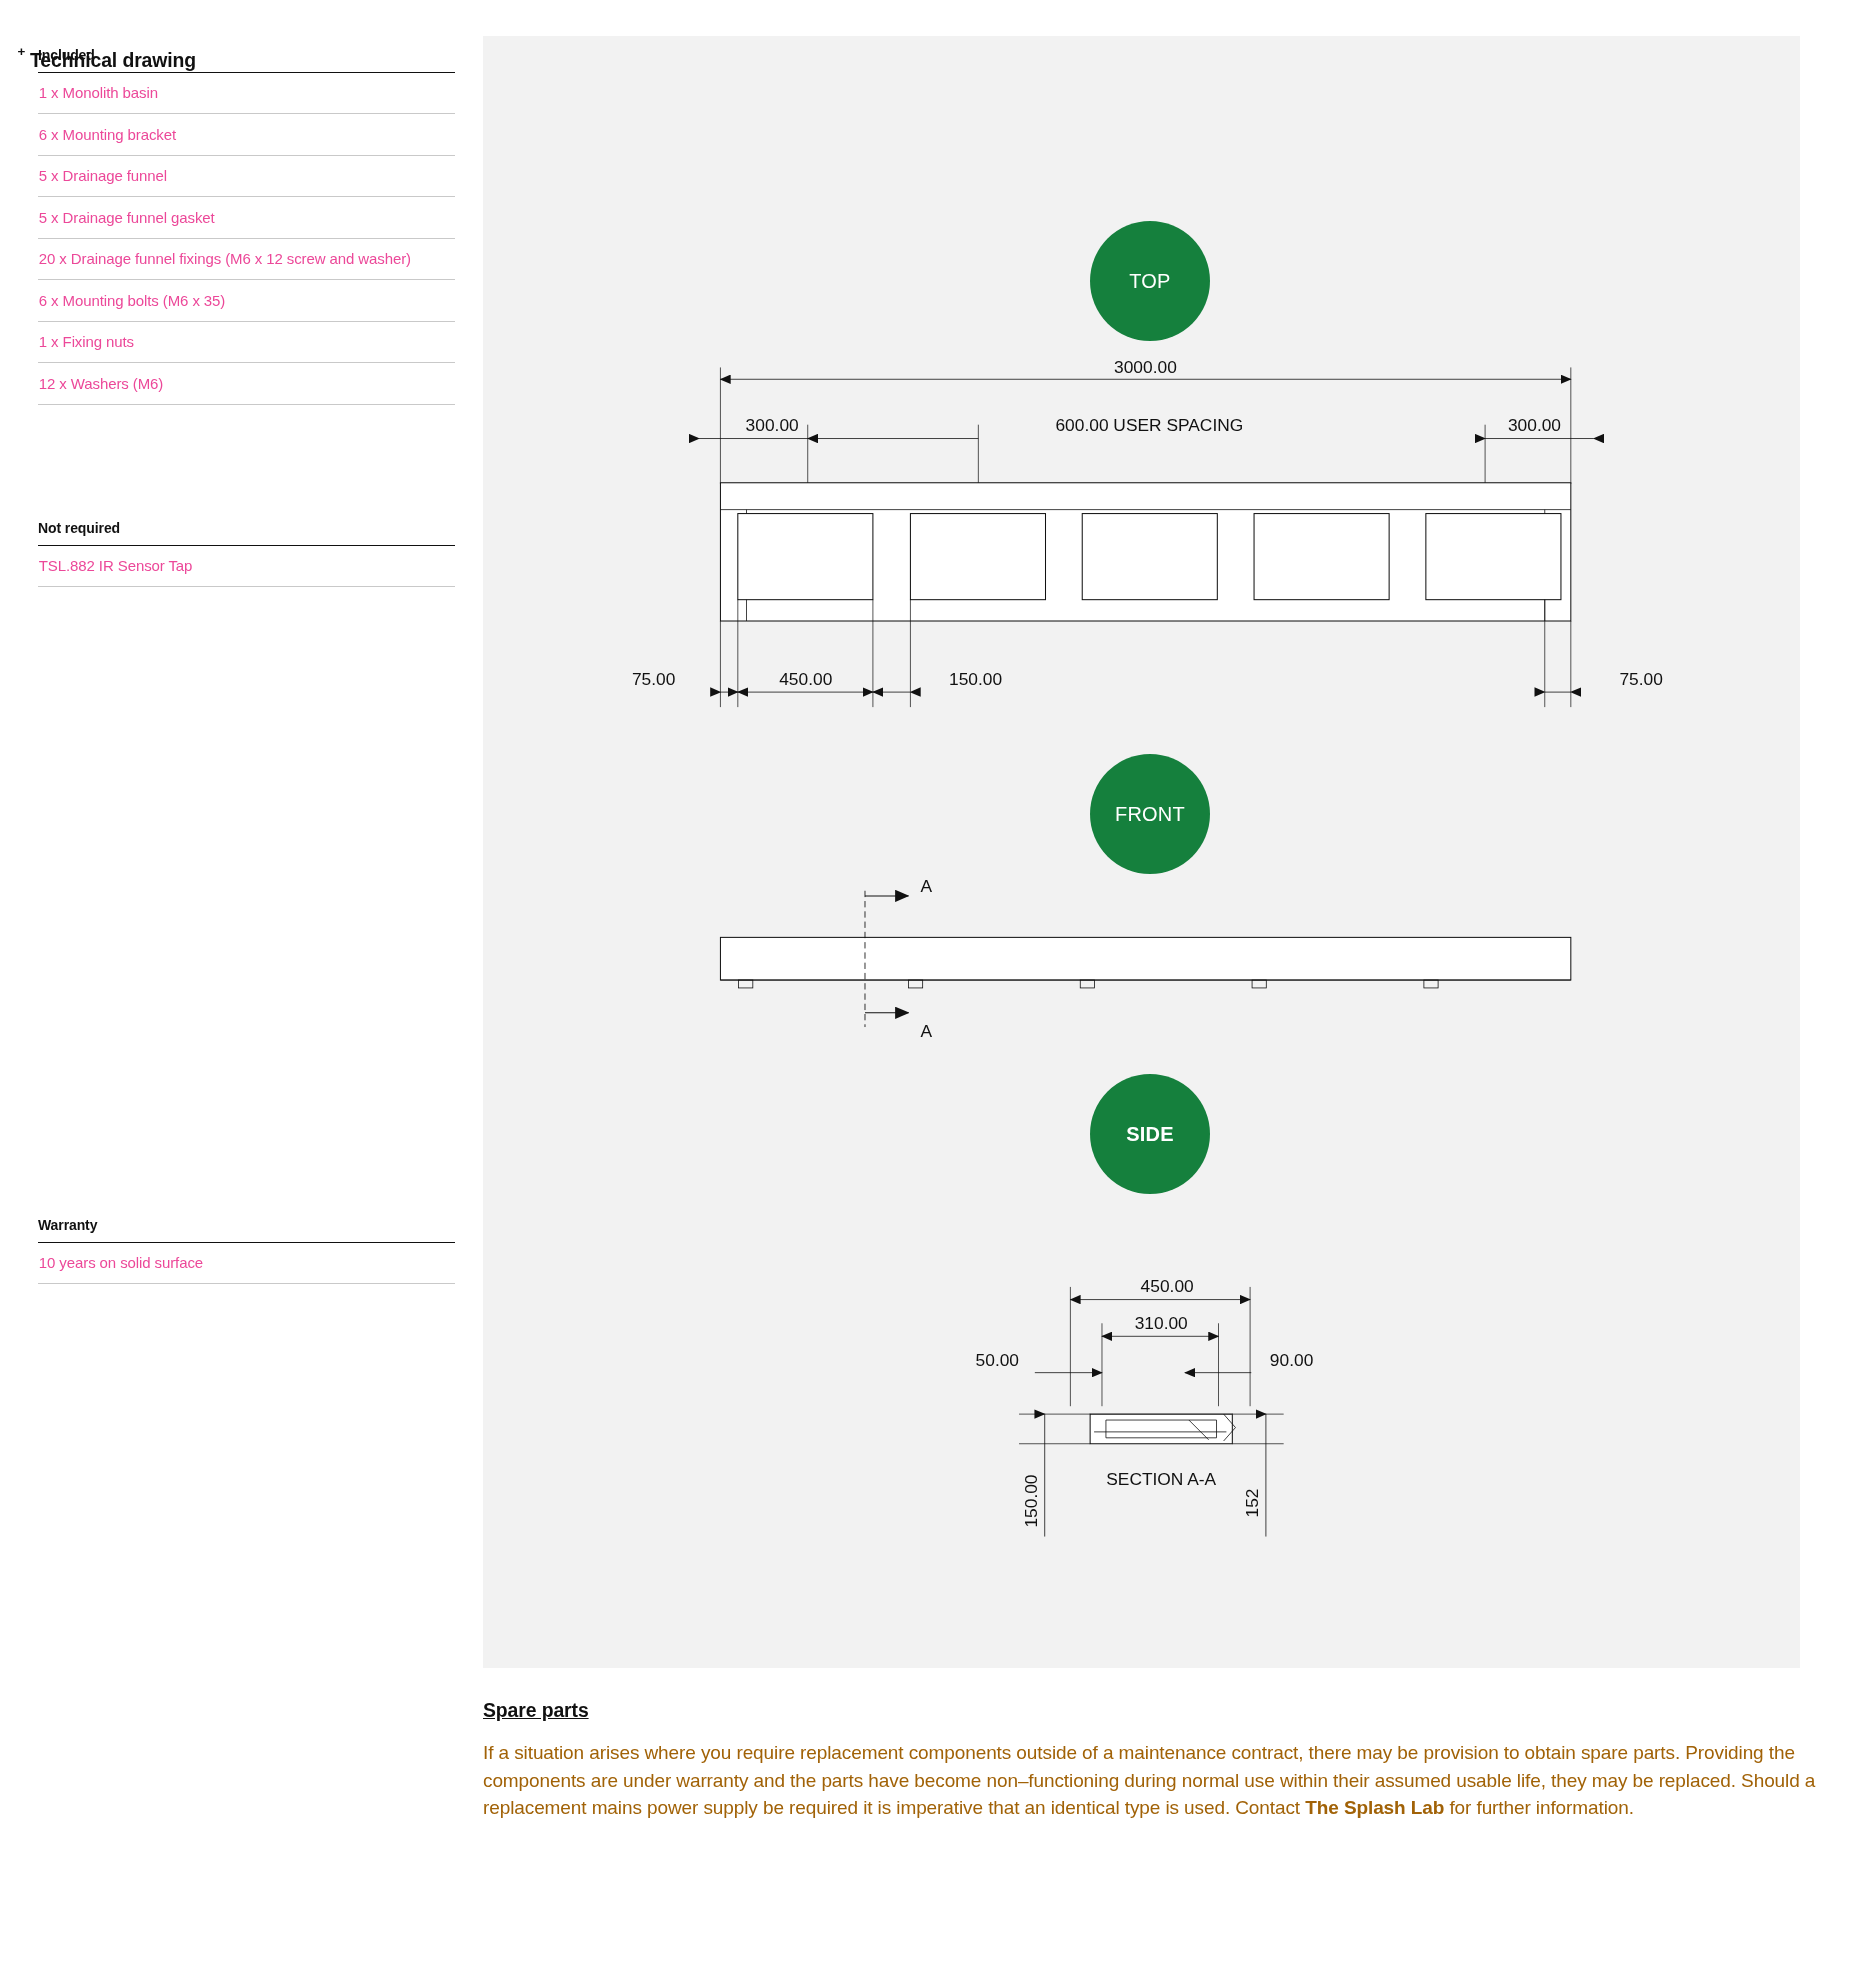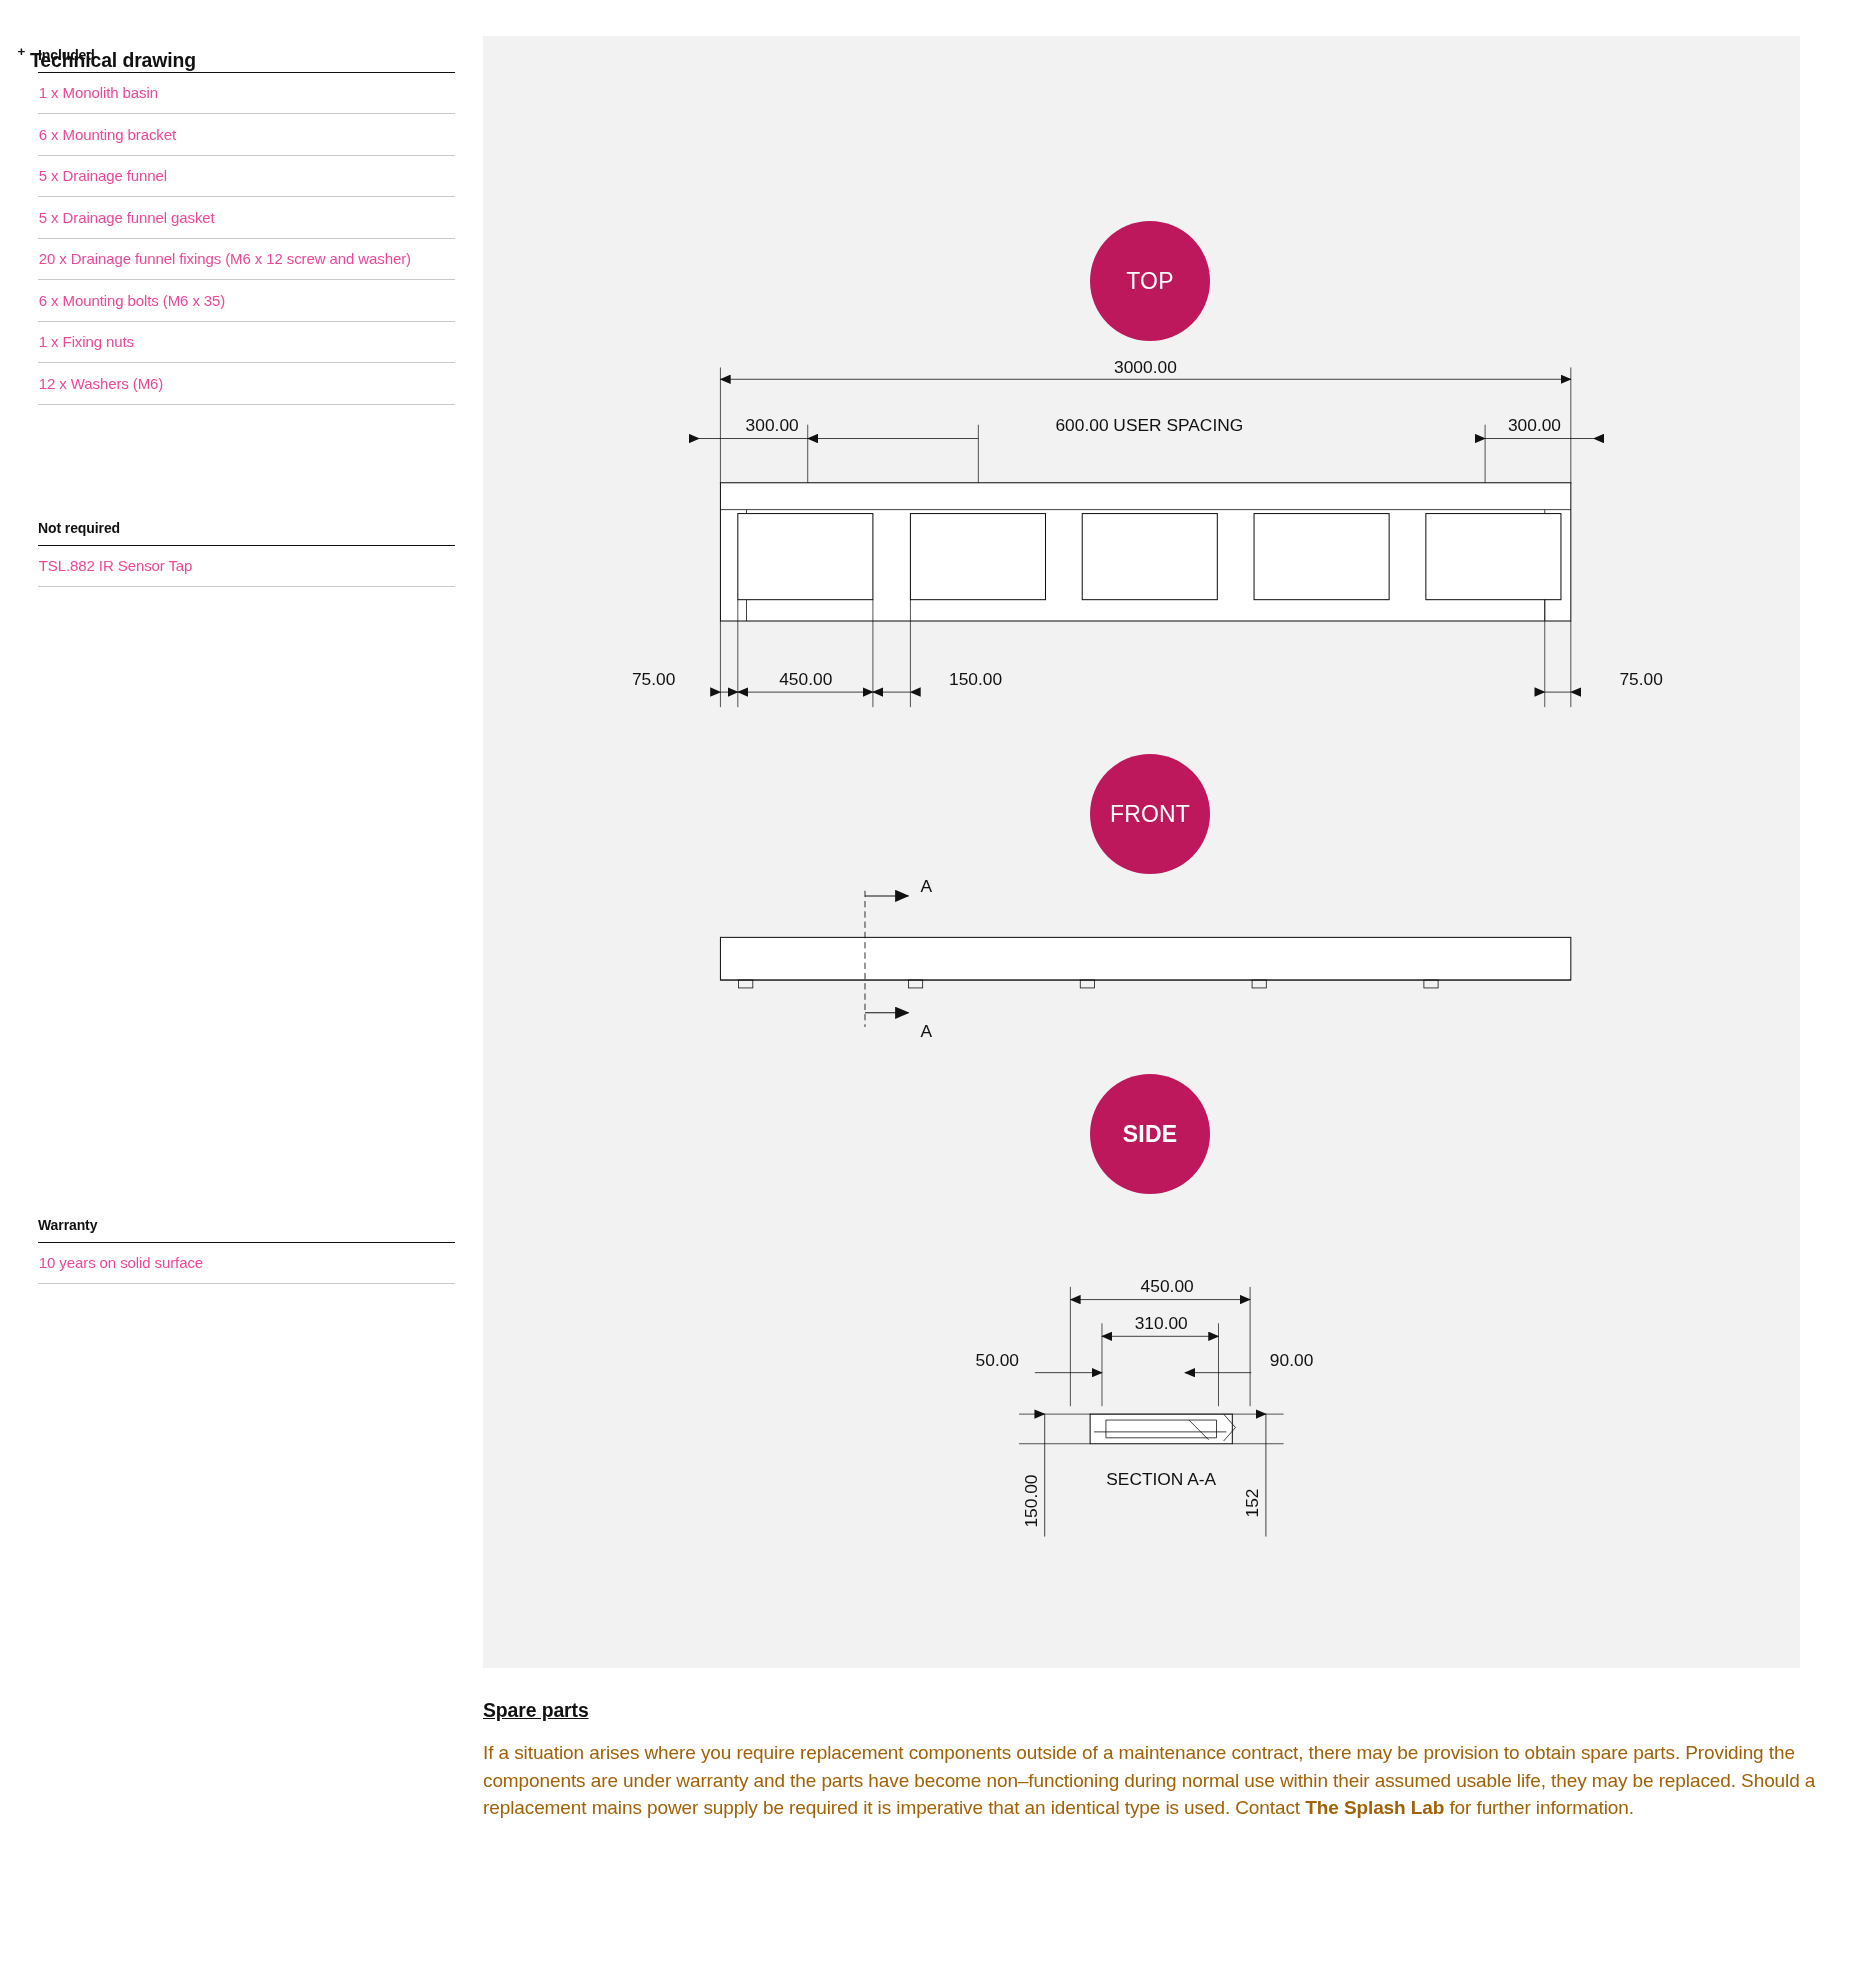--- a/index.html
+++ b/index.html
@@ -70,26 +70,26 @@
     position: absolute;
     left: 17.4px;
     top: 44px;
     font-size: 13.4px;
     font-weight: bold;
   }
 
   .badge {
     position: absolute;
     border-radius: 50%;
-    background: #be185d;
+    background: #15803d;
     color: #fff;
     display: flex;
     align-items: center;
     justify-content: center;
-    font-size: 23px;
+    font-size: 20px;
     letter-spacing: 0.2px;
   }
   .badge-top   { left: 1090px; top: 221px;  width: 120px; height: 120px; }
   .badge-front { left: 1090px; top: 754px; width: 120px; height: 120px; }
   .badge-side  { left: 1090px; top: 1074px; width: 120px; height: 120px; font-weight: bold; }
 
   .dwg { position: absolute; left: 0; top: 0; width: 1871px; height: 2013px; pointer-events: none; }
 
   
   .spare {

